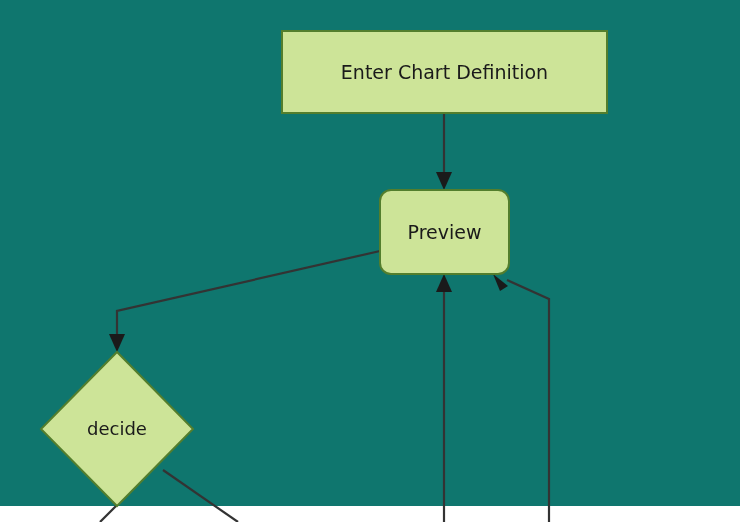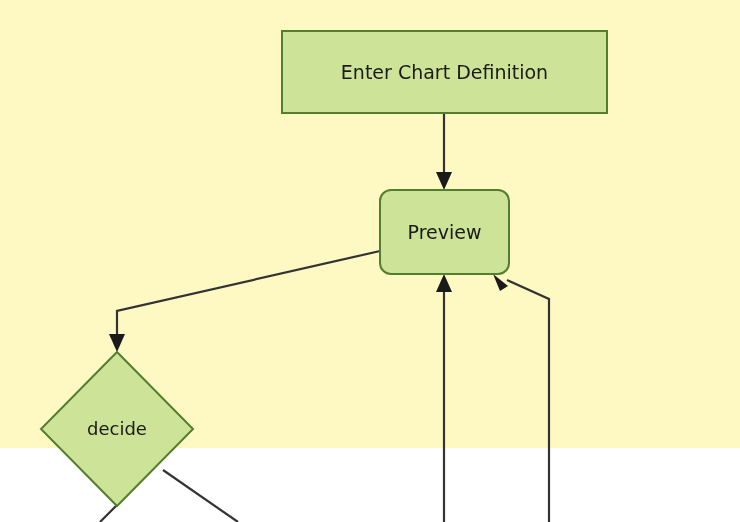--- a/index.html
+++ b/index.html
@@ -9,22 +9,22 @@
   }
   body {
     width: 740px;
     height: 522px;
     overflow: hidden;
     font-family: "DejaVu Sans", "Liberation Sans", sans-serif;
   }
   #diagram-root {
     position: relative;
     width: 740px;
-    height: 448px;
-    background: #fef9c3;
+    height: 506px;
+    background: #0f766e;
   }
   #flow-svg {
     position: absolute;
     left: 0;
     top: 0;
     width: 740px;
     height: 522px;
     display: block;
   }
   .node-shape {

